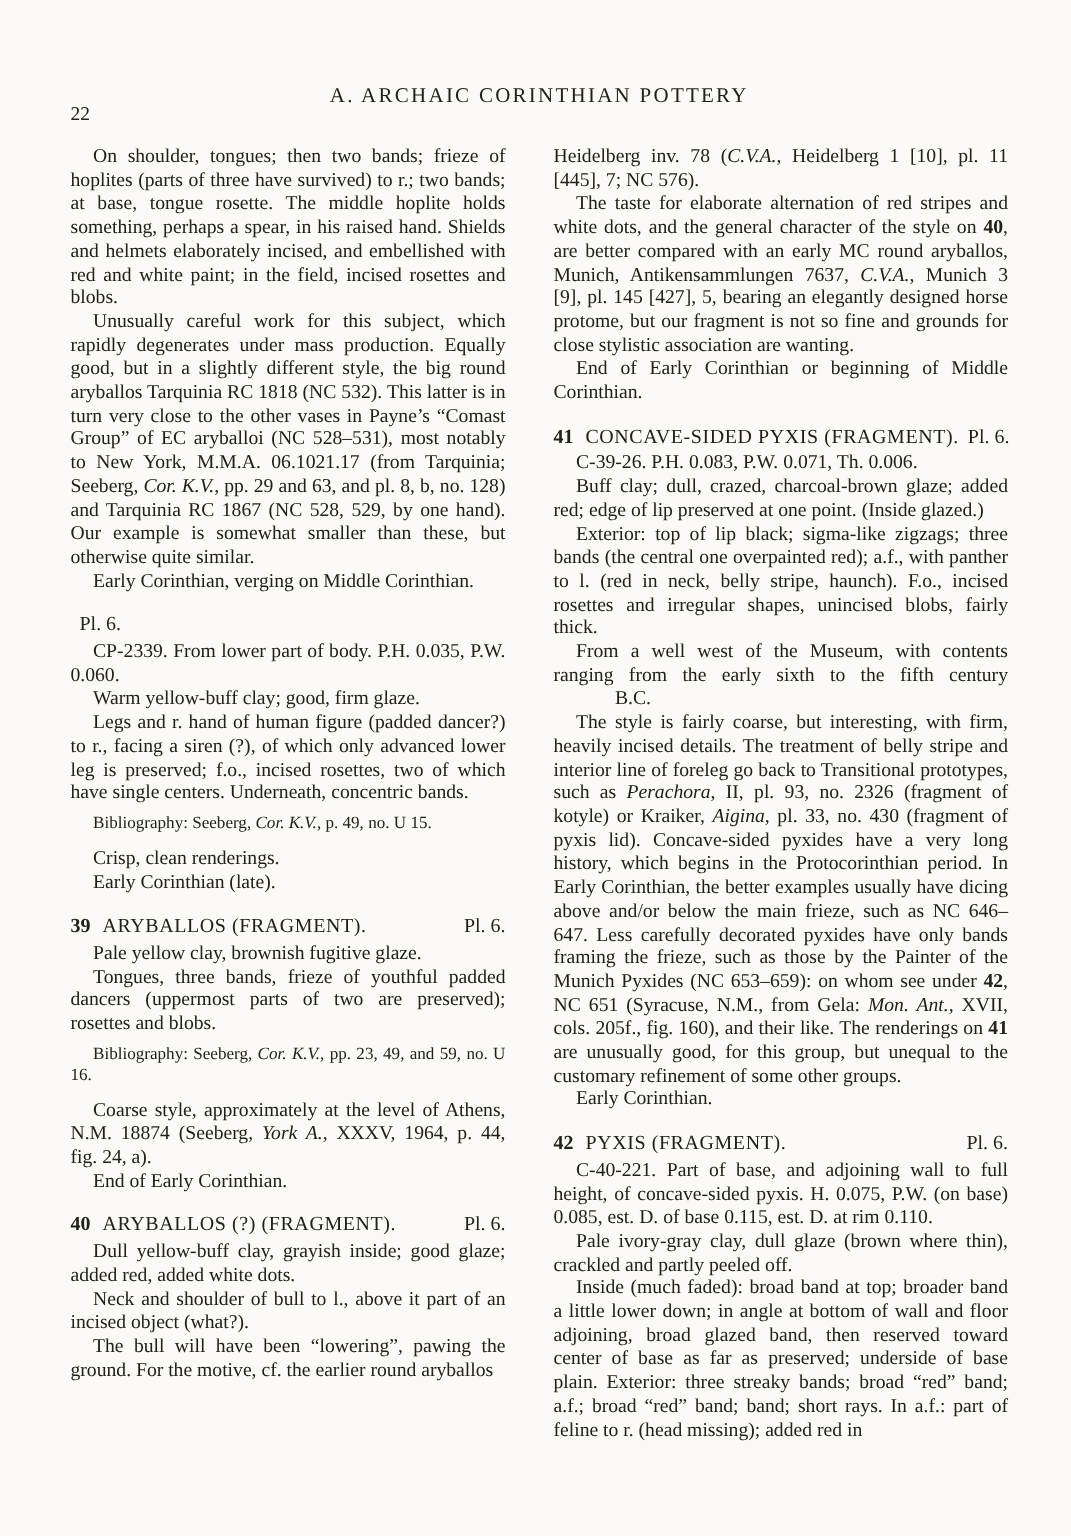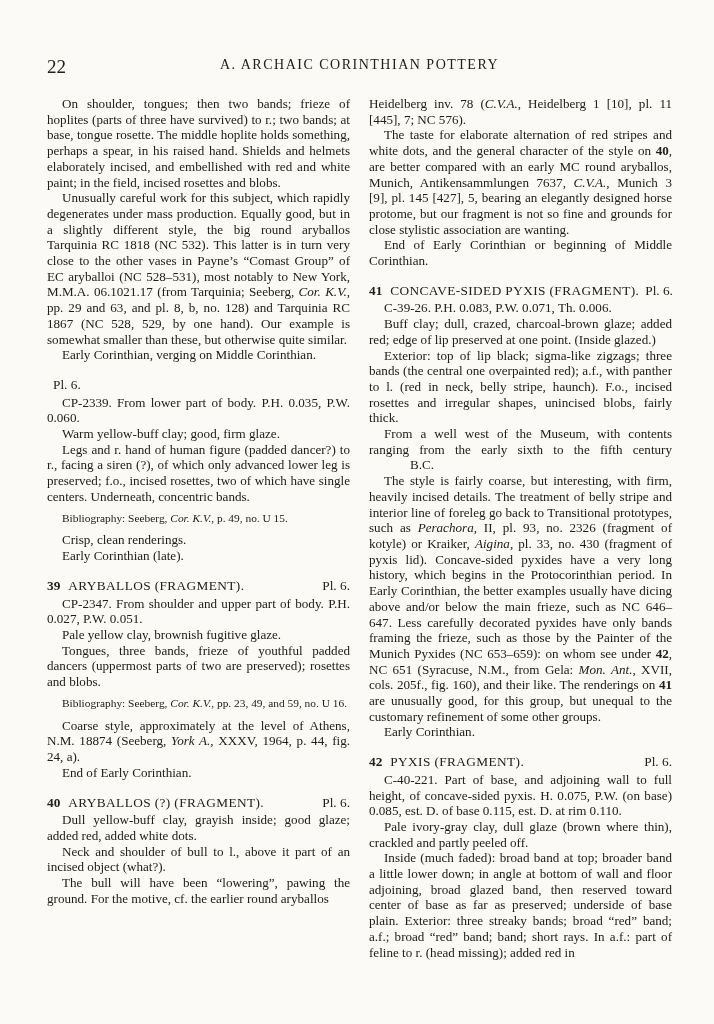--- a/index.html
+++ b/index.html
@@ -9,33 +9,33 @@
     font-family:"Liberation Serif", serif;
     color:#222019;
     position:relative;
     overflow:hidden;
   }
   .page-header {
     position:absolute; top:56px; left:47px; width:625px;
     height:18px;
   }
   .page-number {
-    position:absolute; left:0; top:0;
-    font-size:19px;
+    position:absolute; left:0; top:12px;
+    font-size:13px;
   }
   .running-head {
     position:absolute; left:0; right:0; top:1px;
     text-align:center;
     font-size:14px;
     letter-spacing:1.5px;
   }
   .columns {
     position:absolute; top:96px; left:47px;
     width:625px;
-    display:flex; gap:19px;
+    display:flex; gap:32px;
     align-items:flex-start;
   }
   .col { width:303px; }
   .col p { margin:0; text-align:justify; font-size:13.1px; line-height:15.7px; }
   .para.indent { text-indent:15px; }
   .biblio {
     font-size:11.4px !important;
     line-height:13.9px !important;
     margin:7px 0 7px 0 !important;
     text-indent:15px;
@@ -71,21 +71,20 @@
       <p class="para indent"><span>CP-2339. From lower part of body. P.H. 0.035, P.W. 0.060.</span></p>
       <p class="para indent"><span>Warm yellow-buff clay; good, firm glaze.</span></p>
       <p class="para indent"><span>Legs and r. hand of human figure (padded dancer?) to r., facing a siren (?), of which only advanced lower leg is preserved; f.o., incised rosettes, two of which have single centers. Underneath, concentric bands.</span></p>
       <p class="biblio"><span>Bibliography: Seeberg, </span><span class="it">Cor. K.V.</span><span>, p. 49, no. U 15.</span></p>
       <p class="para indent"><span>Crisp, clean renderings.</span></p>
       <p class="para indent"><span>Early Corinthian (late).</span></p>
       <div class="entry-head">
         <span><span class="cat-no">39</span><span class="head-title">ARYBALLOS (FRAGMENT).</span></span>
         <span class="plate">Pl. 6.</span>
       </div>
-      <p class="para indent"><span>CP-2347. From shoulder and upper part of body. P.H. 0.027, P.W. 0.051.</span></p>
       <p class="para indent"><span>Pale yellow clay, brownish fugitive glaze.</span></p>
       <p class="para indent"><span>Tongues, three bands, frieze of youthful padded dancers (uppermost parts of two are preserved); rosettes and blobs.</span></p>
       <p class="biblio"><span>Bibliography: Seeberg, </span><span class="it">Cor. K.V.</span><span>, pp. 23, 49, and 59, no. U 16.</span></p>
       <p class="para indent"><span>Coarse style, approximately at the level of Athens, N.M. 18874 (Seeberg, </span><span class="it">York A.</span><span>, XXXV, 1964, p. 44, fig. 24, a).</span></p>
       <p class="para indent"><span>End of Early Corinthian.</span></p>
       <div class="entry-head">
         <span><span class="cat-no">40</span><span class="head-title">ARYBALLOS (?) (FRAGMENT).</span></span>
         <span class="plate">Pl. 6.</span>
       </div>
       <p class="para indent"><span>Dull yellow-buff clay, grayish inside; good glaze; added red, added white dots.</span></p>

